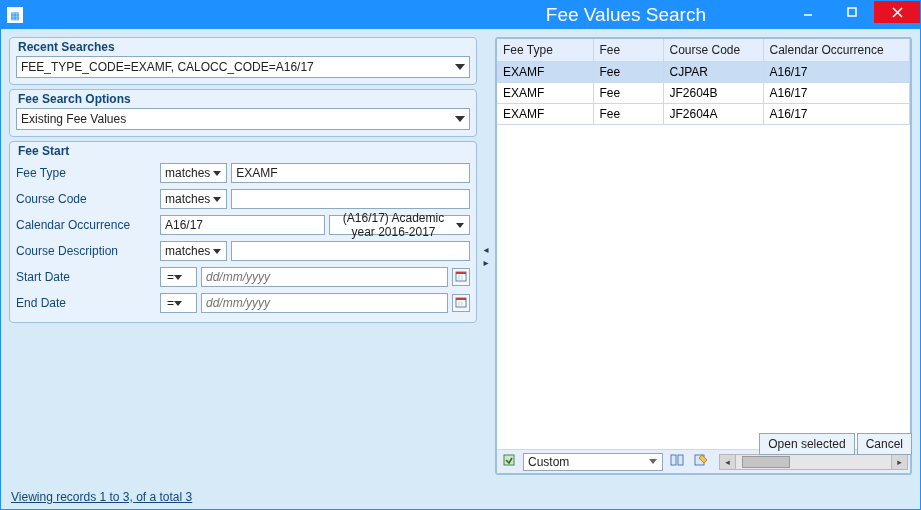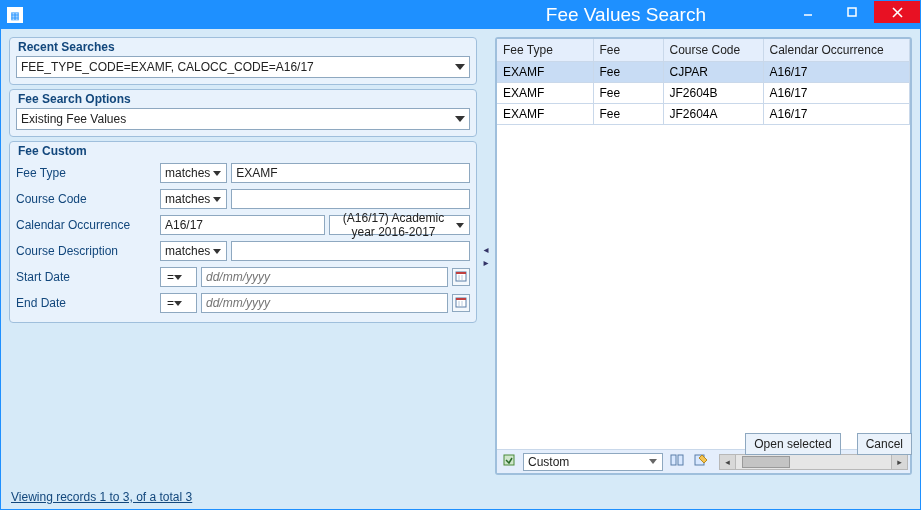--- a/index.html
+++ b/index.html
@@ -149,21 +149,21 @@
   .scrollbar {
     flex:1; height:16px; background:#e6e6e6; border:1px solid #b8b8b8; position:relative; margin-left:4px;
   }
   .scrollbar .thumb { position:absolute; left:22px; top:1px; height:12px; width:48px; background:#c4c4c4; border:1px solid #9a9a9a; }
   .scrollbar .arrow { position:absolute; top:0; width:16px; height:14px; background:#d8d8d8; display:flex; align-items:center; justify-content:center; font-size:9px; color:#444; }
   .scrollbar .arrow.l { left:0; border-right:1px solid #b8b8b8;}
   .scrollbar .arrow.r { right:0; border-left:1px solid #b8b8b8;}
 
   
   .buttonbar {
-    position:absolute; right:8px; bottom:28px; display:flex; gap:16px;
+    position:absolute; right:8px; bottom:28px; display:flex; gap:2px;
   }
   .btn {
     background:#eaf2fb; border:1px solid #8ea8c0; padding:3px 8px; font-size:12px; color:#222;
   }
   .statusbar {
     position:absolute; left:0; right:0; bottom:0; height:24px;
     padding: 0 10px; display:flex; align-items:center;
     color:#12477c; font-size:12px;text-decoration:underline;
   }
 </style>
@@ -215,21 +215,21 @@
         <span>Existing Fee Values</span>
         <span class="caret">
           <svg width="10" height="6">
               <polygon points="0,0 10,0 5,6" fill="#333"></polygon>
             </svg>
         </span>
       </div>
     </div>
 
     <div class="group fv">
-      <div class="legend">Fee Custom</div>
+      <div class="legend">Fee Start</div>
 
       <div class="row">
         <div class="lbl">Fee Type</div>
         <div class="matchsel">
           <span>matches</span>
           <span class="caret">
               <svg width="8" height="5">
                 <polygon points="0,0 8,0 4,5" fill="#333"></polygon>
               </svg>
             </span>

